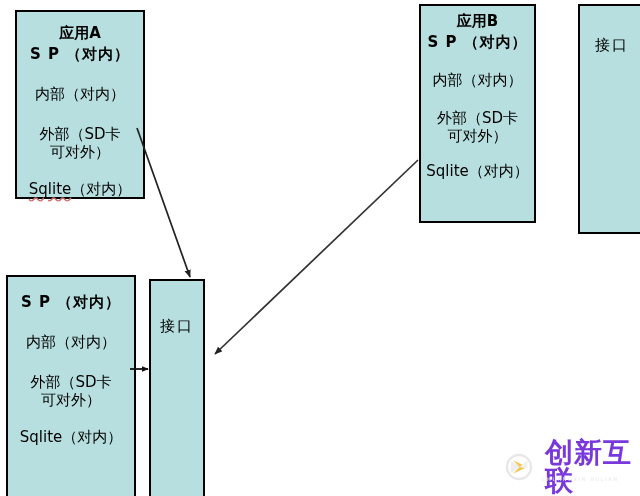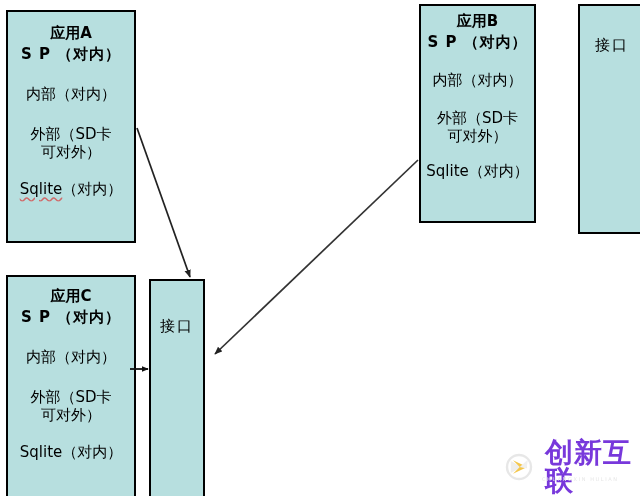--- a/index.html
+++ b/index.html
@@ -103,21 +103,21 @@
     color: #e4e4e4;
     letter-spacing: 1.6px;
     white-space: nowrap;
   }
 </style>
 </head>
 <body>
 
 <div id="canvas">
 
-  <div class="box" id="box-a" style="left:6px; top:10px; width:130px; height:233px;">
+  <div class="box" id="box-a" style="left:15px; top:10px; width:130px; height:189px;">
     <div class="box-lines" style="top:14px;">
       <span class="line app-title">应用A</span>
       <span class="line app-sp" style="margin-top:6px;">S P （对内）</span>
       <span class="line app-row" style="margin-top:25px;">内部（对内）</span>
       <span class="line app-row" style="margin-top:25px;">外部（SD卡</span>
       <span class="line app-row" style="margin-top:3px;">可对外）</span>
       <span class="line app-row" style="margin-top:22px;"><span class="sqlite-word">Sqlite</span><span>（对内）</span></span>
     </div>
   </div>
 
@@ -127,21 +127,20 @@
       <span class="line app-sp" style="margin-top:6px;">S P （对内）</span>
       <span class="line app-row" style="margin-top:23px;">内部（对内）</span>
       <span class="line app-row" style="margin-top:23px;">外部（SD卡</span>
       <span class="line app-row" style="margin-top:3px;">可对外）</span>
       <span class="line app-row" style="margin-top:20px;"><span class="sqlite-word" style="text-decoration:none;">Sqlite</span><span>（对内）</span></span>
     </div>
   </div>
 
   <div class="box" id="box-c" style="left:6px; top:275px; width:130px; height:225px;">
     <div class="box-lines" style="top:12px;">
-      <span class="line app-title">应用C</span>
       <span class="line app-sp" style="margin-top:6px;">S P （对内）</span>
       <span class="line app-row" style="margin-top:25px;">内部（对内）</span>
       <span class="line app-row" style="margin-top:25px;">外部（SD卡</span>
       <span class="line app-row" style="margin-top:3px;">可对外）</span>
       <span class="line app-row" style="margin-top:22px;"><span class="sqlite-word" style="text-decoration:none;">Sqlite</span><span>（对内）</span></span>
     </div>
   </div>
 
   <div class="box" id="iface-right" style="left:578px; top:4px; width:68px; height:230px;">
     <span class="iface-label" style="top:30px;">接口</span>

